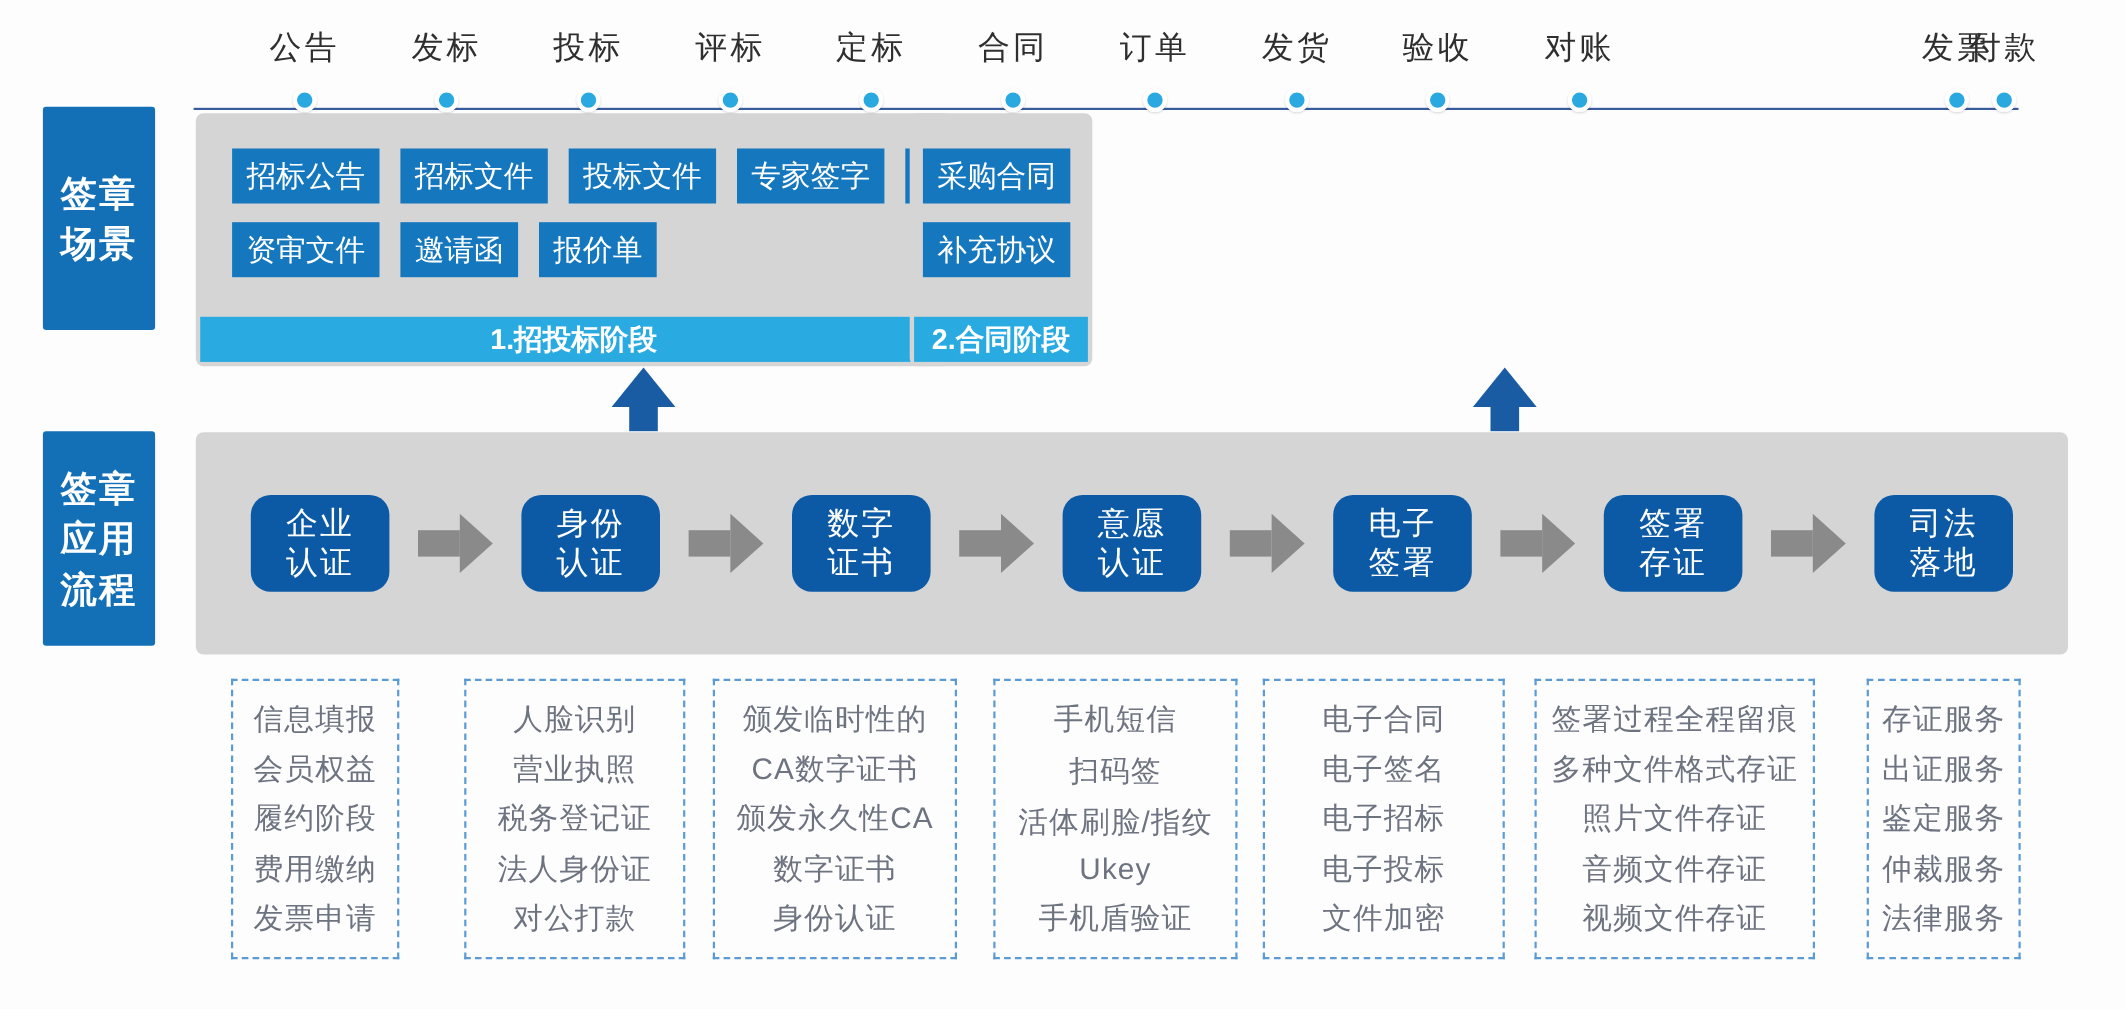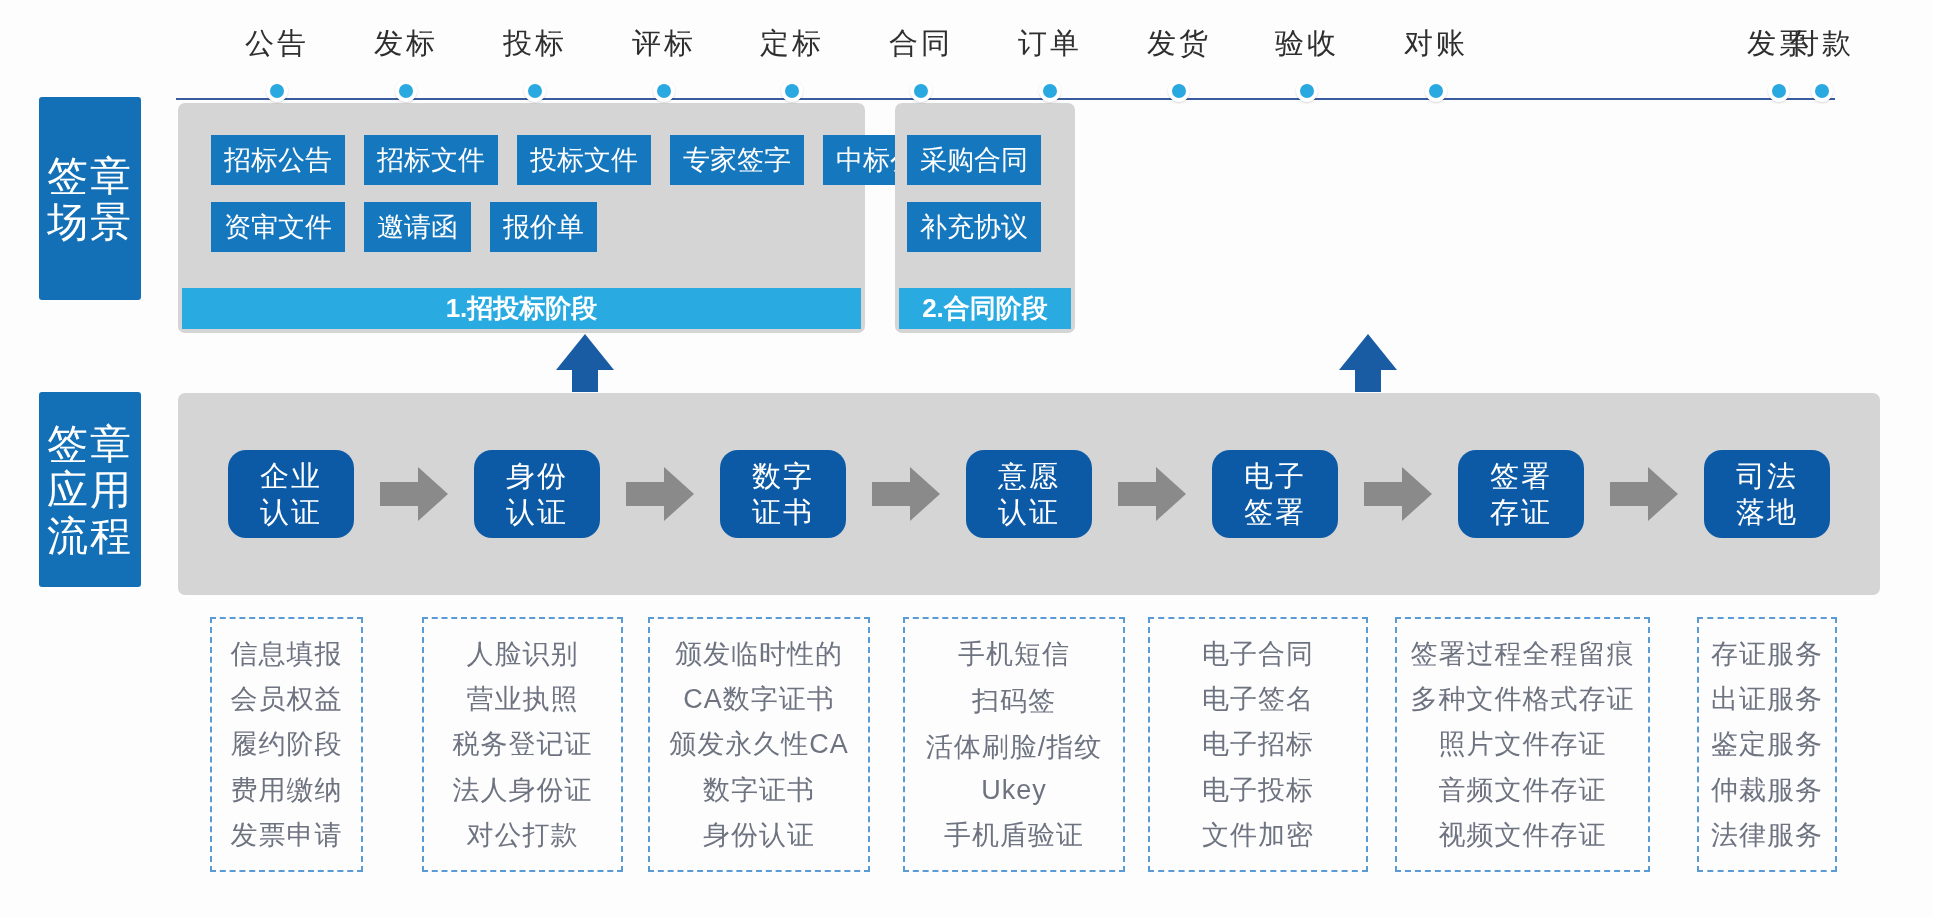--- a/index.html
+++ b/index.html
@@ -14,29 +14,29 @@
     background:#3a5c9e; z-index:4; }
   .tl-item { position:absolute; top:24px; width:130px; text-align:center; z-index:5; }
   .tl-label { font-size:29px; color:#2f2f2f; font-weight:500; letter-spacing:3px; }
   .tl-dot { width:22px; height:22px; border-radius:50%; background:#29a9e0;
     border:4px solid #ffffff; margin:16px auto 0 auto; box-shadow:0 1px 2px rgba(0,0,0,.15); }
 
   
   .side-box { position:absolute; left:39px; width:102px; background:#1470b6; color:#fff;
     display:flex; flex-direction:column; align-items:center; justify-content:center;
     border-radius:3px; z-index:2; }
-  .side-box span { font-size:41px; line-height:46px; letter-spacing:2px; font-weight:400; }
+  .side-box span { font-size:33px; line-height:46px; letter-spacing:2px; font-weight:700; }
   .side1 { top:97px; height:203px; }
   .side2 { top:392px; height:195px; }
 
   
   .panel { position:absolute; top:103px; height:230px; background:#d5d5d5;
     border-radius:7px; z-index:1; }
   .panel1 { left:178px; width:687px; }
-  .panel2 { left:895px; width:180px; }
+  .panel2 { left:827px; width:166px; }
   .panel3 { left:1028px; width:852px; }
   .btn-row { display:flex; gap:19px; padding-left:33px; padding-right:10px; }
   .row1 { padding-top:32px; }
   .row2 { padding-top:17px; }
   .panel2 .btn-row { padding-left:12px; }
   .panel3 .row1 { padding-left:30px; padding-right:6px; gap:26px; }
   .pill { background:#1577bd; color:#fff; font-size:27px; height:50px; line-height:50px;
     padding:0 13px; white-space:nowrap; text-align:center; }
   .push-right { margin-left:auto; }
   .stage-bar { position:absolute; left:4px; right:4px; bottom:4px; height:41px;

